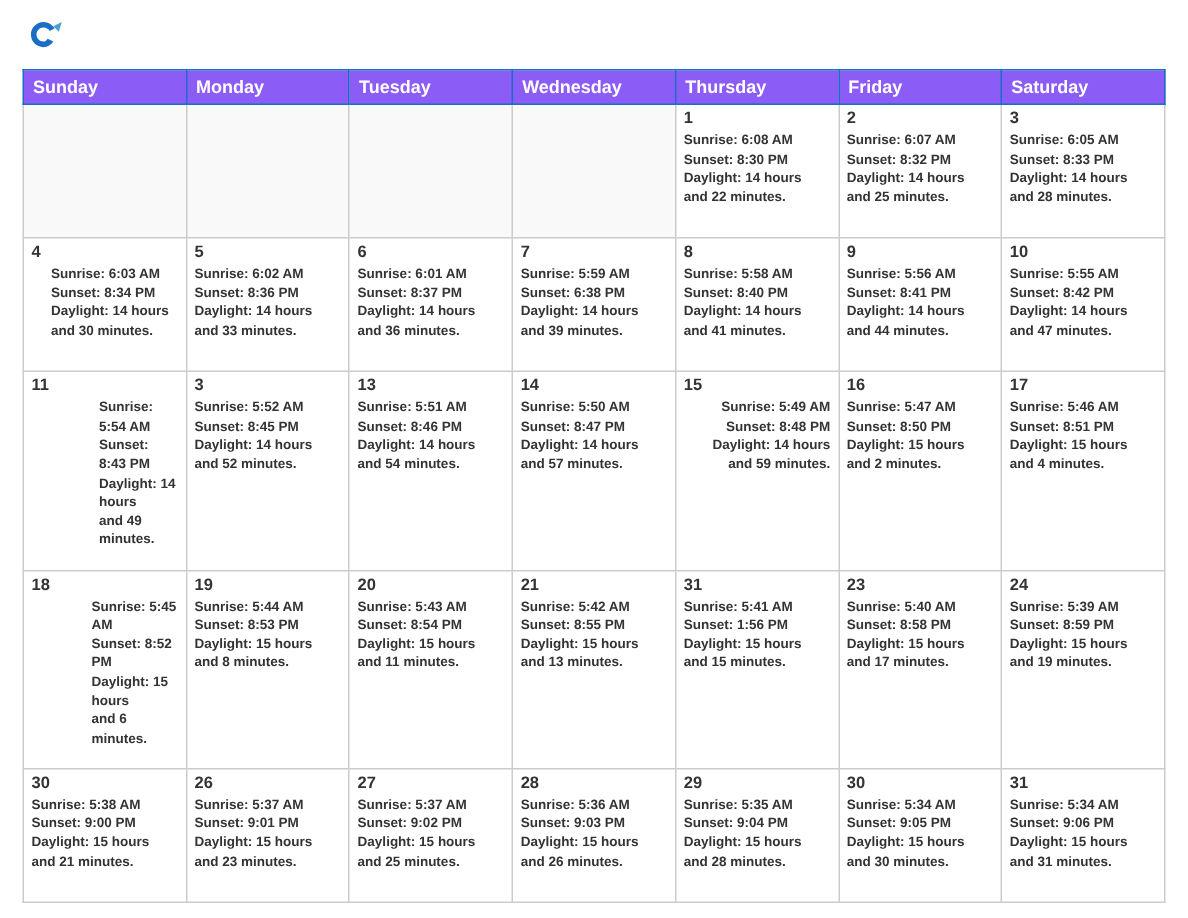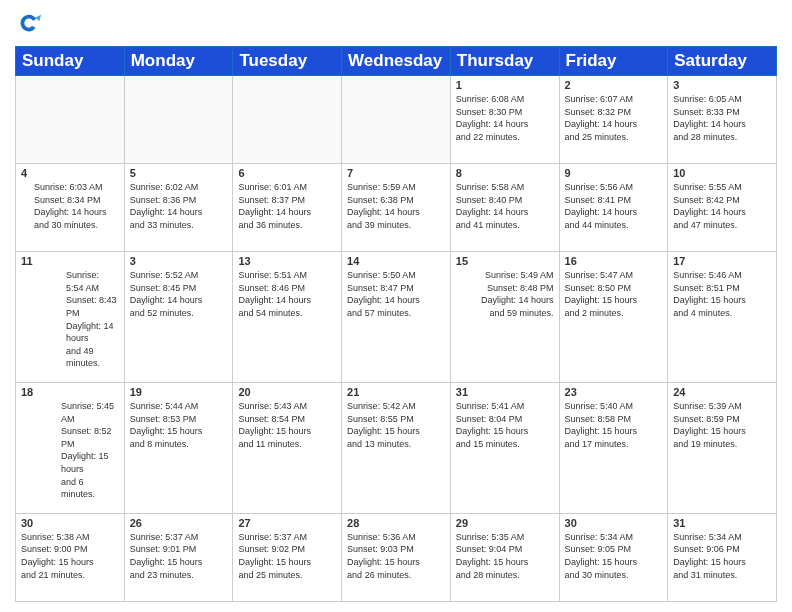--- a/index.html
+++ b/index.html
@@ -60,25 +60,25 @@
       color: #333;
     }
     .calendar {
       flex: 1;
       border: 1px solid #ccc;
       border-collapse: collapse;
       width: 100%;
       table-layout: fixed;
     }
     .calendar th {
-      background: #1d4ed8;
+      background: #8b5cf6;
       color: white;
       text-align: left;
       padding: 4px 6px;
-      font-size: 17px;
+      font-size: 12px;
       font-weight: bold;
       border: 1px solid #1a6fc4;
     }
     .calendar td {
       border: 1px solid #ccc;
       vertical-align: top;
       padding: 3px 5px;
       font-size: 9.5px;
       color: #333;
       background: #fff;
@@ -90,20 +90,21 @@
     .day-num {
       font-weight: bold;
       font-size: 11px;
       display: block;
       margin-bottom: 2px;
     }
     .day-info {
       font-size: 9px;
       line-height: 1.4;
       color: #333;
+      font-weight: bold;
     }
     table {
       width: 100%;
       border-collapse: collapse;
     }
   </style>
 </head>
 <body>
 
 <div class="page">
@@ -291,21 +292,21 @@
           <td>
             <span class="day-num">21</span>
             <div class="day-info" style="white-space: pre-line;">Sunrise: 5:42 AM
 Sunset: 8:55 PM
 Daylight: 15 hours
 and 13 minutes.</div>
           </td>
           <td>
             <span class="day-num">31</span>
             <div class="day-info" style="white-space: pre-line;">Sunrise: 5:41 AM
-Sunset: 8:04 PM
+Sunset: 1:56 PM
 Daylight: 15 hours
 and 15 minutes.</div>
           </td>
           <td>
             <span class="day-num">23</span>
             <div class="day-info" style="white-space: pre-line;">Sunrise: 5:40 AM
 Sunset: 8:58 PM
 Daylight: 15 hours
 and 17 minutes.</div>
           </td>

